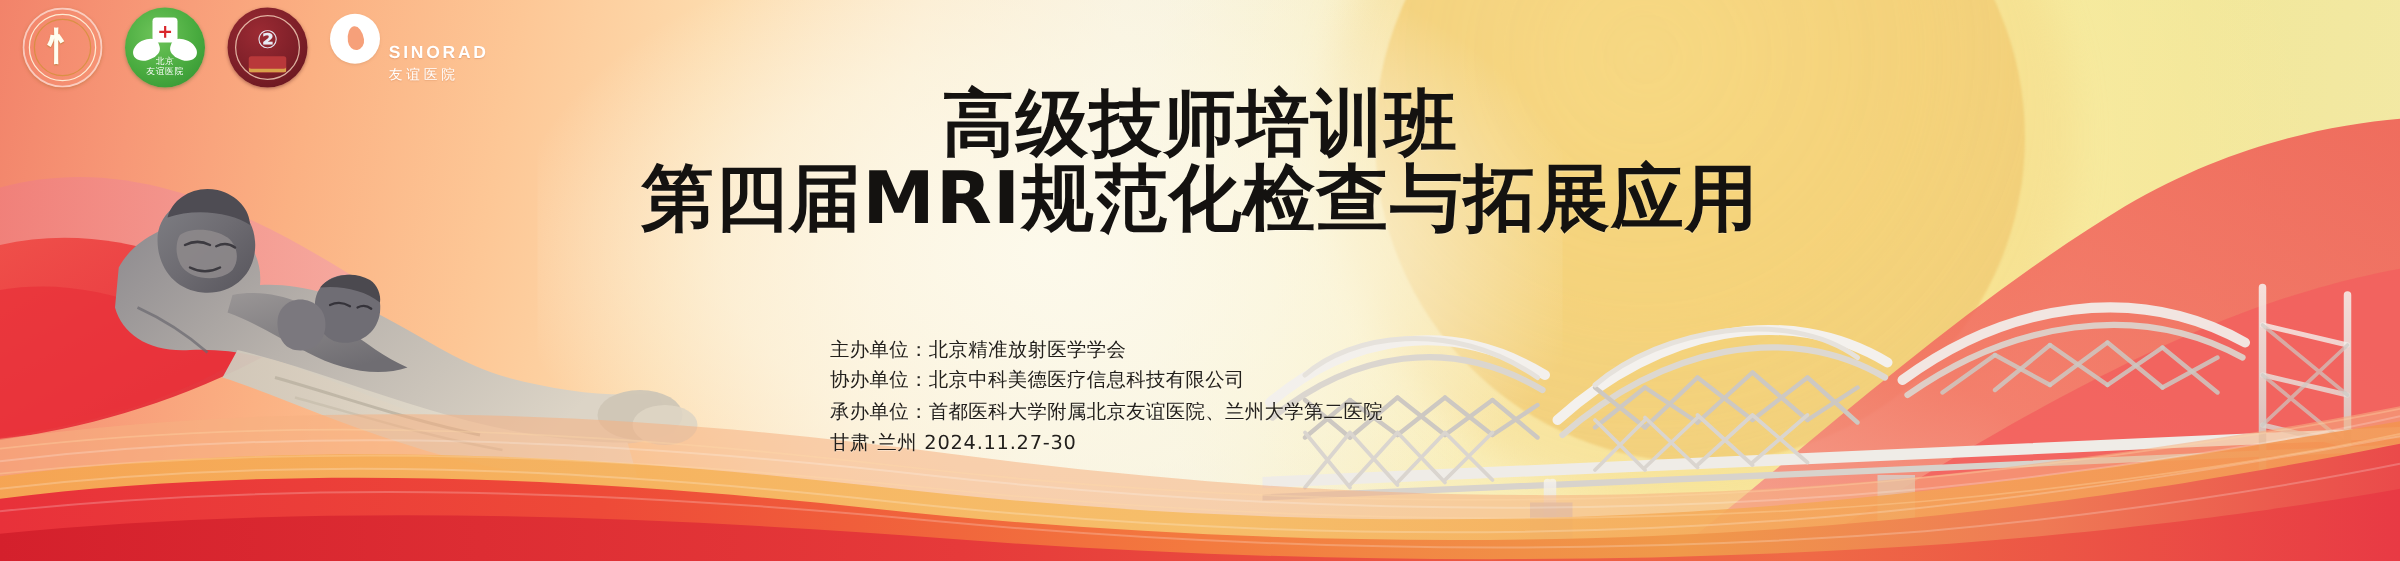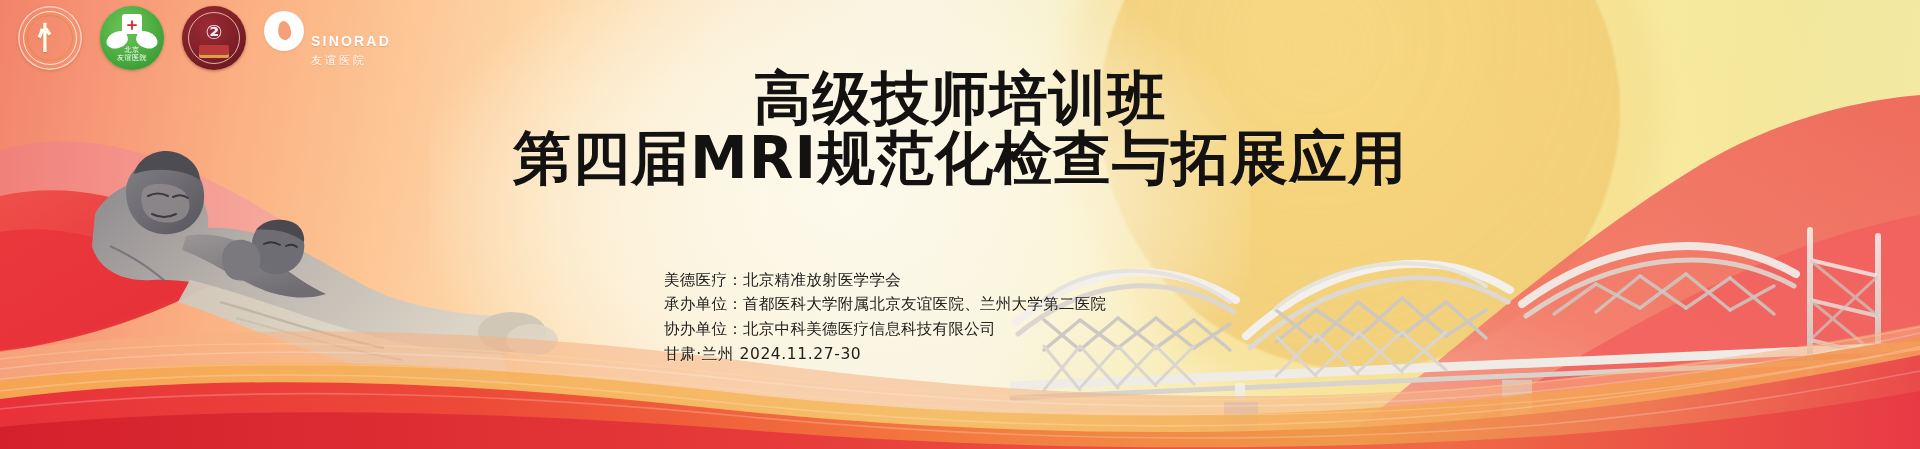--- a/index.html
+++ b/index.html
@@ -379,19 +379,19 @@
     </div>
 
   </div>
 
   <div class="titles">
     <div class="title-line t2">高级技师培训班</div>
     <div class="title-line t1">第四届MRI规范化检查与拓展应用</div>
   </div>
 
   <div class="orgblock">
-    <div>美德医疗：北京精准放射医学学会</div>
+    <div>主办单位：北京精准放射医学学会</div>
+    <div>协办单位：北京中科美德医疗信息科技有限公司</div>
     <div>承办单位：首都医科大学附属北京友谊医院、兰州大学第二医院</div>
-    <div>协办单位：北京中科美德医疗信息科技有限公司</div>
     <div class="org-date">甘肃·兰州  2024.11.27-30</div>
   </div>
 
 </div>
 
 </body></html>

